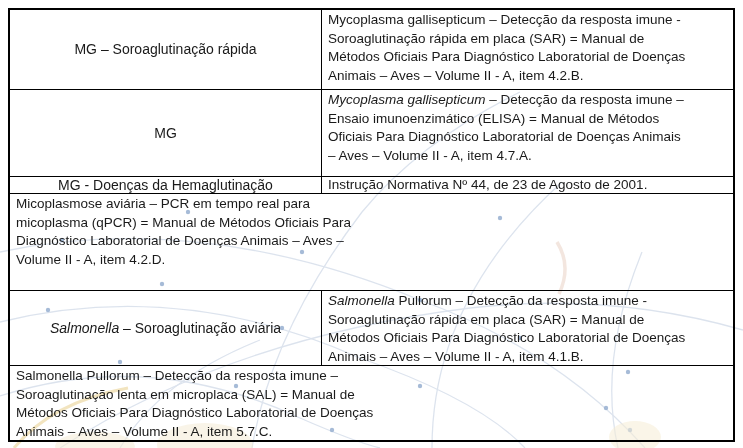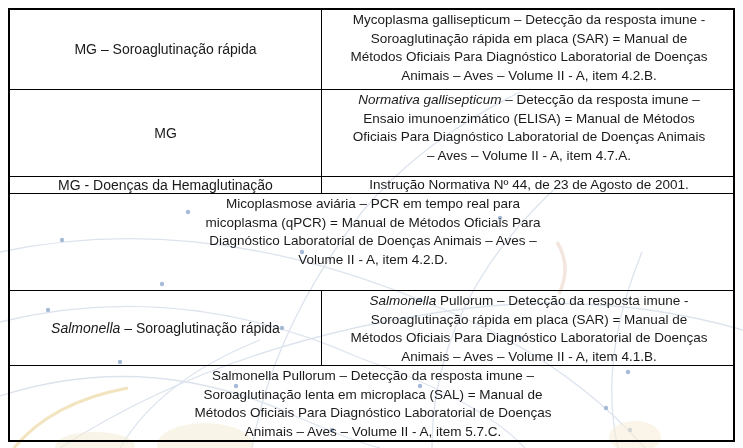--- a/index.html
+++ b/index.html
@@ -23,21 +23,21 @@
   .tr.r4{height:97px;}
   .tr.r5{height:75px;}
   .td{box-sizing:border-box;overflow:hidden;}
   .td.left{
     width:312px;border-right:1.5px solid #000;
     display:flex;align-items:center;justify-content:center;
     text-align:right;font-size:14px;line-height:17px;padding:0 4px;
   }
   .td.right{
     flex:1;font-size:13.5px;line-height:18.5px;
-    padding:1px 3px 0 6px;white-space:pre-line;text-align:center;
+    padding:1px 3px 0 6px;white-space:pre-line;text-align:left;
   }
   .tr.r3 .td.right{line-height:15px;padding-top:0;}
   i{font-style:italic;}
 </style>
 </head>
 <body>
 
 <svg id="watermark" width="743" height="448" viewBox="0 0 743 448">
   <g fill="none" stroke-width="1.3" opacity="0.85" stroke="#d7dfeb">
     <path d="M0,252 Q200,210 420,300 Q560,352 645,448"></path>
@@ -89,21 +89,21 @@
     <div class="td right"><i></i><span>Mycoplasma gallisepticum – Detecção da resposta imune -
 Soroaglutinação rápida em placa (SAR) = Manual de
 Métodos Oficiais Para Diagnóstico Laboratorial de Doenças
 Animais – Aves – Volume II - A, item 4.2.B.</span></div>
   </div>
 
   <div class="tr r2">
     <div class="td left">
       <span><i></i><span>MG</span></span>
     </div>
-    <div class="td right"><i>Normativa gallisepticum</i><span> – Detecção da resposta imune –
+    <div class="td right"><i>Mycoplasma gallisepticum</i><span> – Detecção da resposta imune –
 Ensaio imunoenzimático (ELISA) = Manual de Métodos
 Oficiais Para Diagnóstico Laboratorial de Doenças Animais
 – Aves – Volume II - A, item 4.7.A.</span></div>
   </div>
 
   <div class="tr r3">
     <div class="td left">
       <span><i></i><span>MG - Doenças da Hemaglutinação</span></span>
     </div>
     <div class="td right"><i></i><span>Instrução Normativa Nº 44, de 23 de Agosto de 2001.</span></div>
@@ -111,21 +111,21 @@
 
   <div class="tr r4">
     <div class="td right"><i></i><span>Micoplasmose aviária – PCR em tempo real para
 micoplasma (qPCR) = Manual de Métodos Oficiais Para
 Diagnóstico Laboratorial de Doenças Animais – Aves –
 Volume II - A, item 4.2.D.</span></div>
   </div>
 
   <div class="tr r5">
     <div class="td left">
-      <span><i>Salmonella</i><span> – Soroaglutinação rápida</span></span>
+      <span><i>Salmonella</i><span> – Soroaglutinação aviária</span></span>
     </div>
     <div class="td right"><i>Salmonella</i><span> Pullorum – Detecção da resposta imune -
 Soroaglutinação rápida em placa (SAR) = Manual de
 Métodos Oficiais Para Diagnóstico Laboratorial de Doenças
 Animais – Aves – Volume II - A, item 4.1.B.</span></div>
   </div>
 
   <div class="tr r6">
     <div class="td right"><i></i><span>Salmonella Pullorum – Detecção da resposta imune –
 Soroaglutinação lenta em microplaca (SAL) = Manual de

